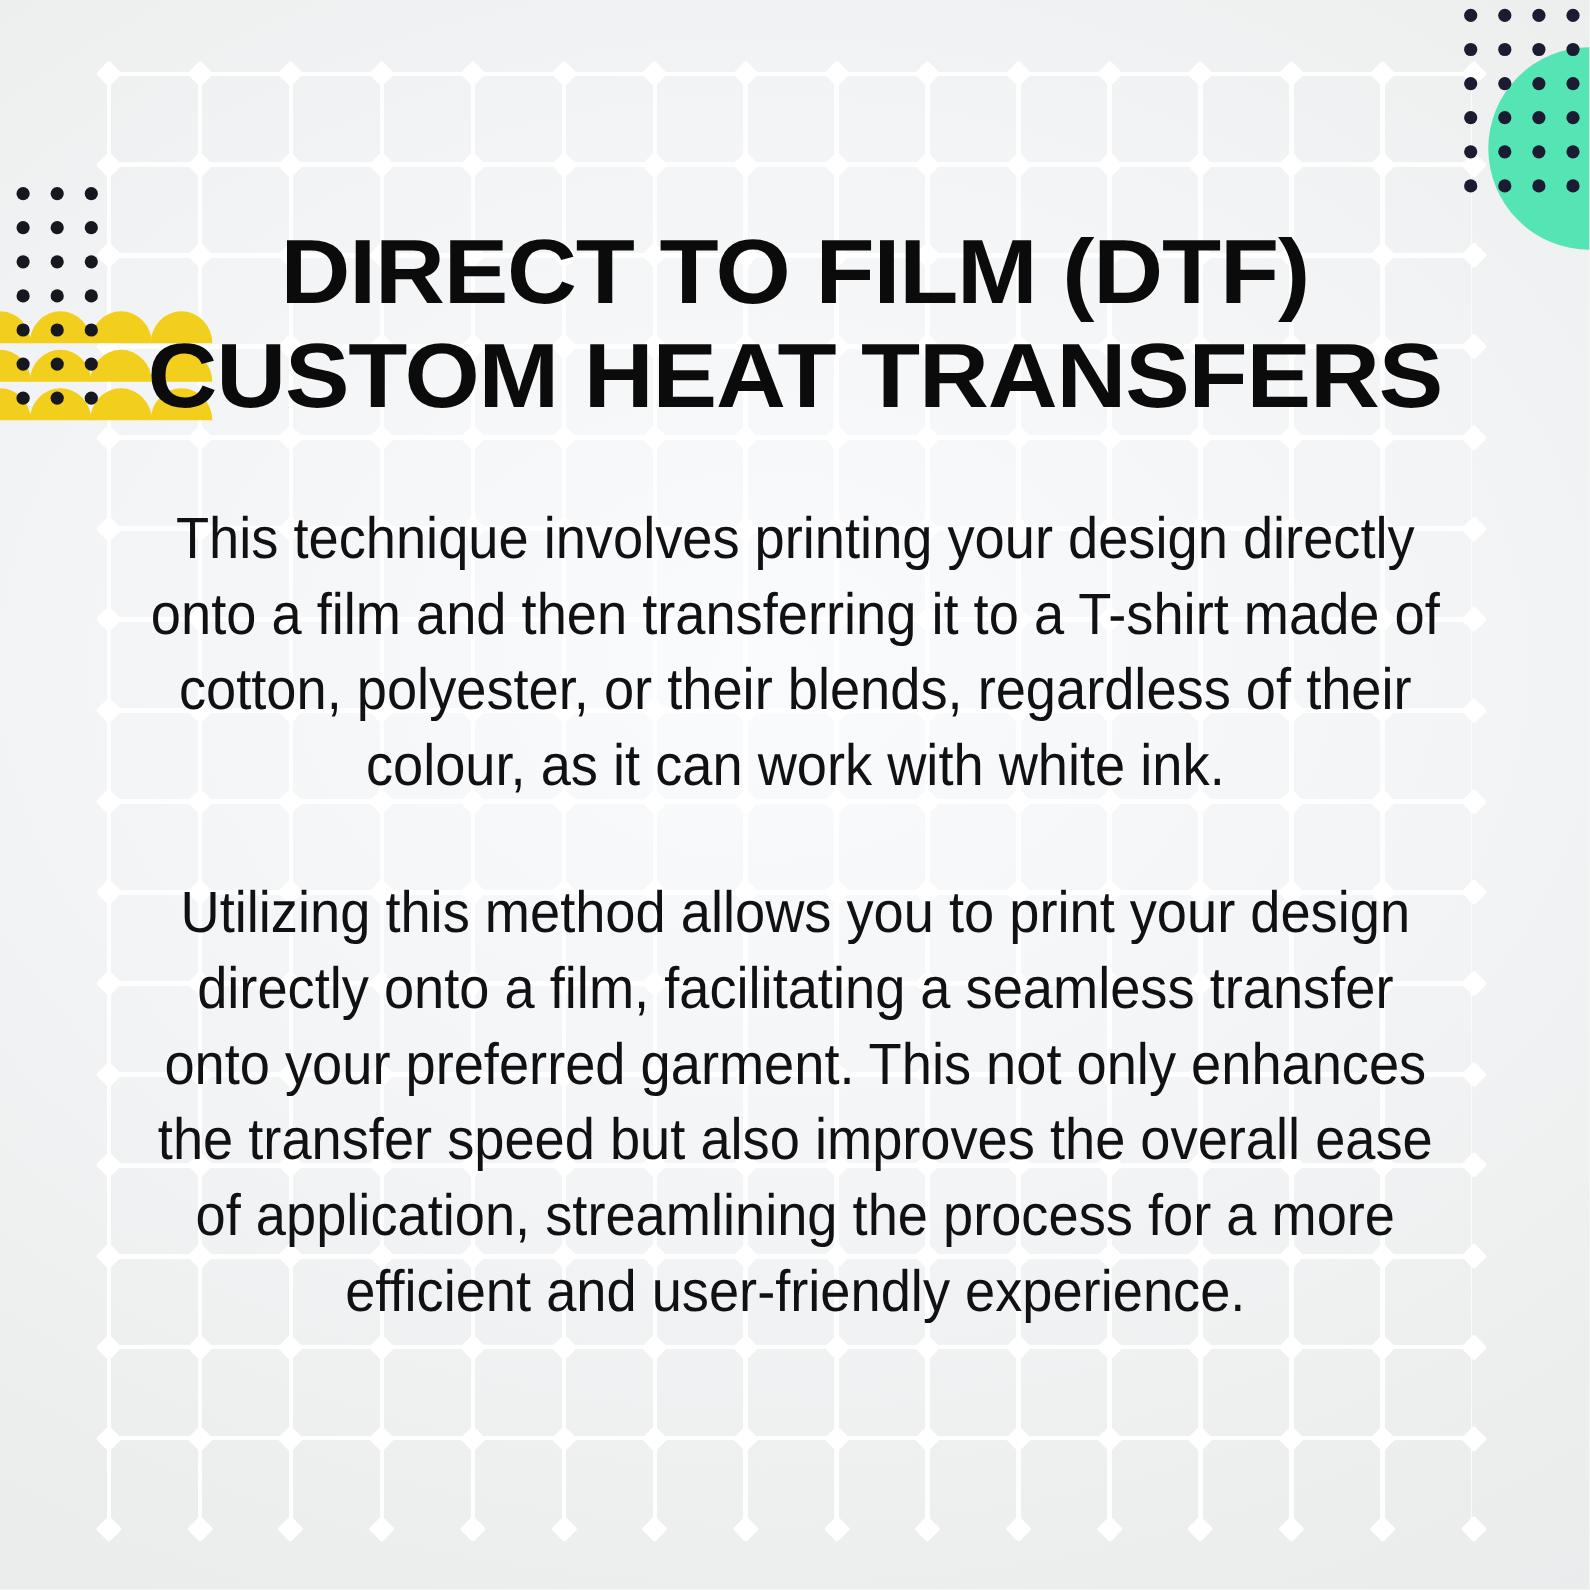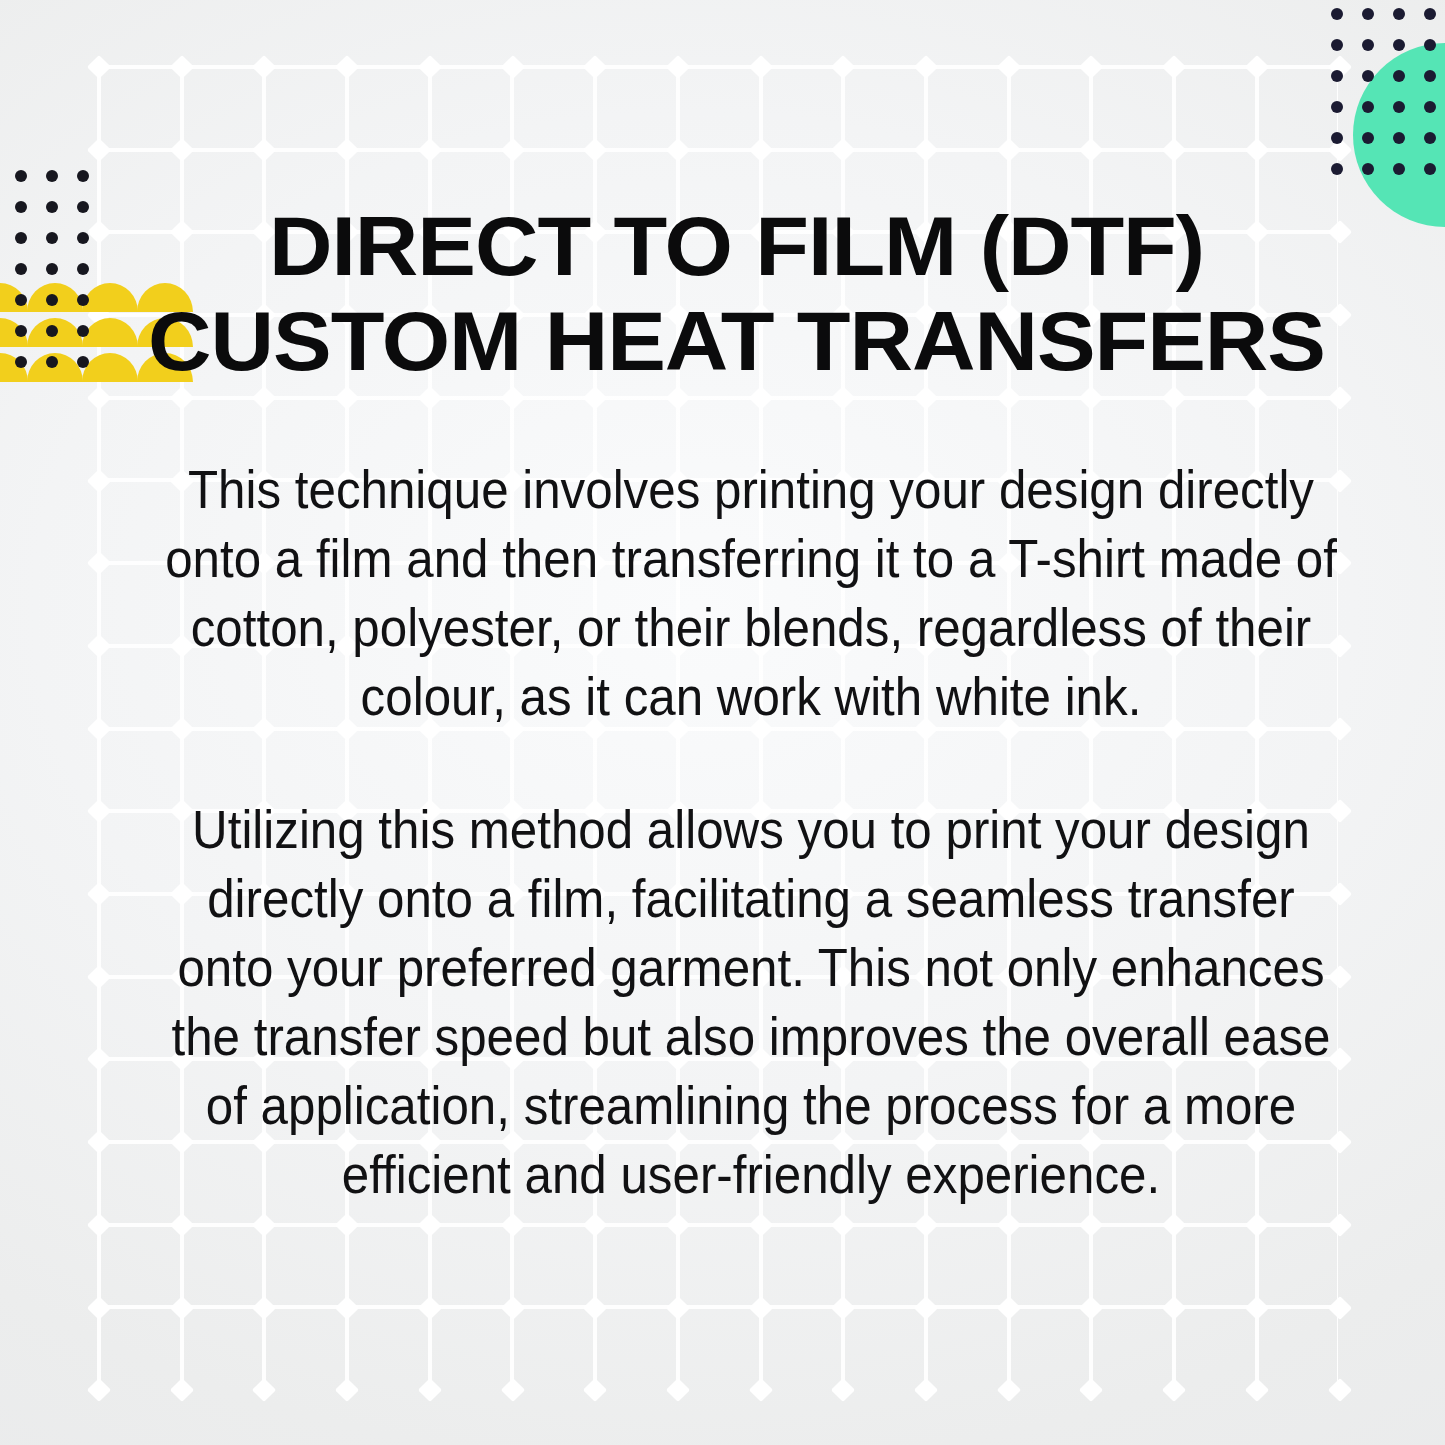--- a/index.html
+++ b/index.html
@@ -99,21 +99,20 @@
     position: absolute;
     width: 12px;
     height: 12px;
     border-radius: 50%;
   }
 
   
   .content {
     position: absolute;
     inset: 0;
-    margin-left: 28px;
   }
 
   .headline {
     position: absolute;
     left: 0;
     right: 0;
     top: 143px;
     text-align: center;
     font-family: "Liberation Sans Narrow", "Liberation Sans", sans-serif;
     font-weight: 700;

